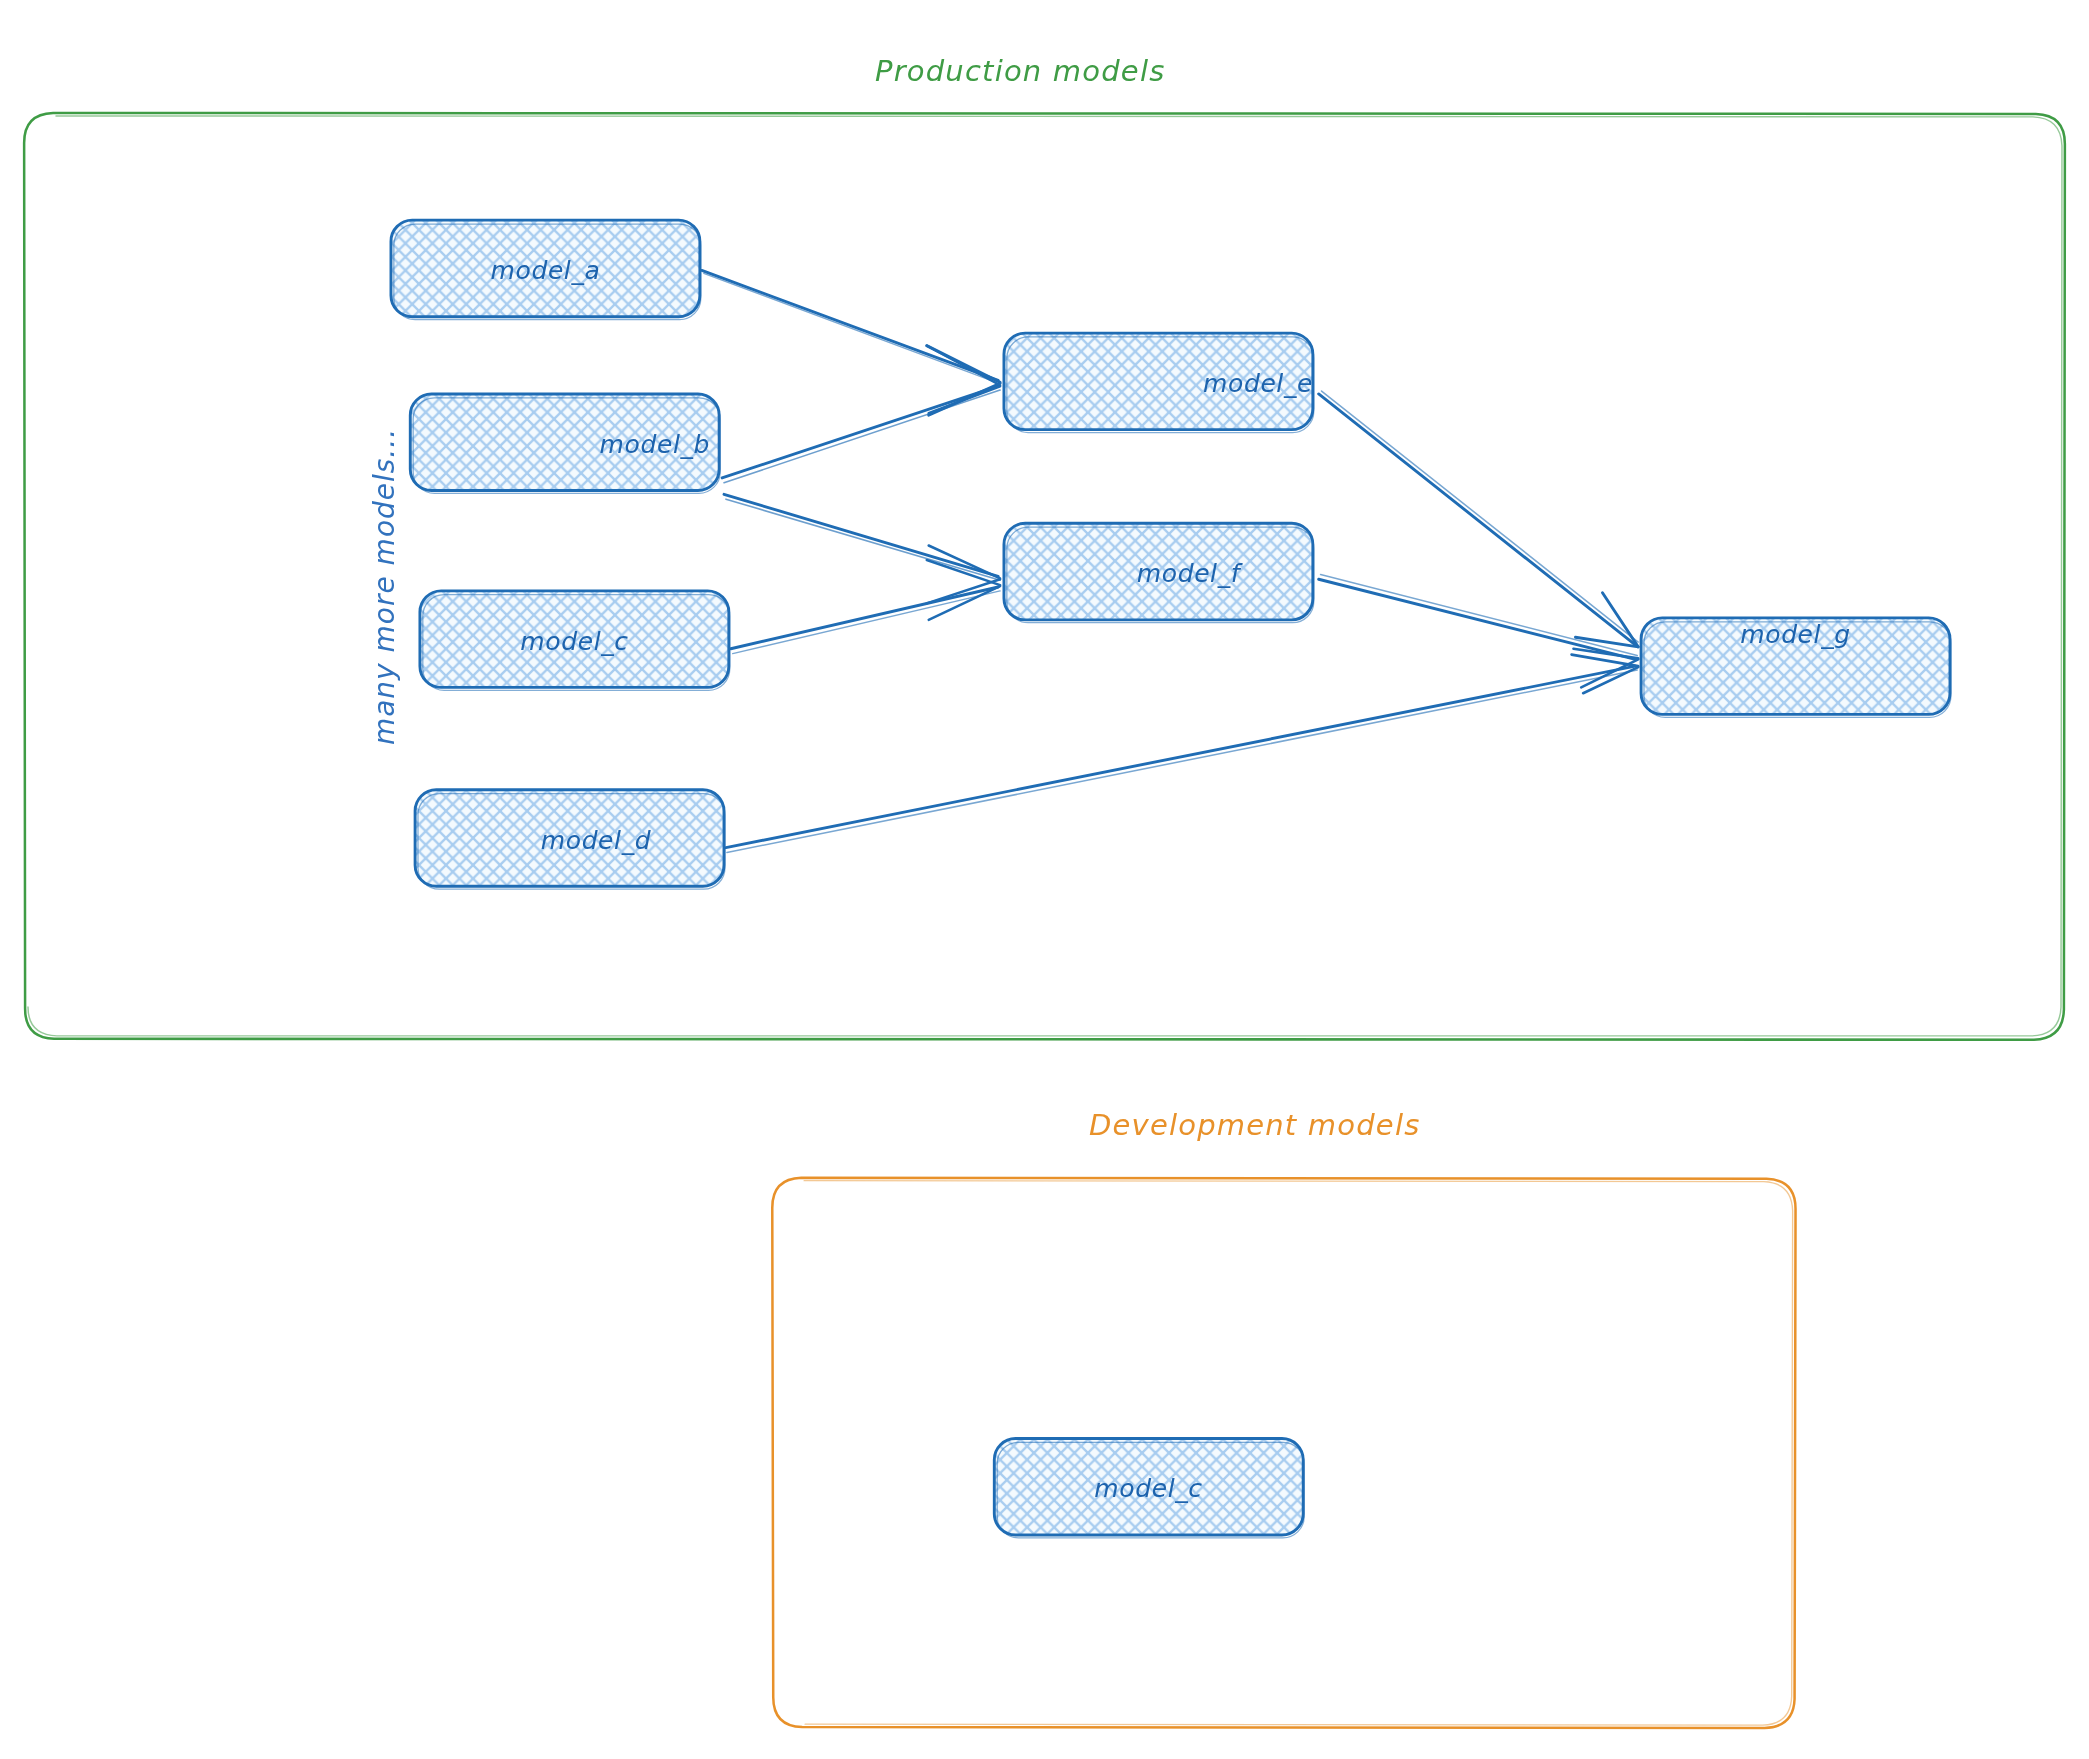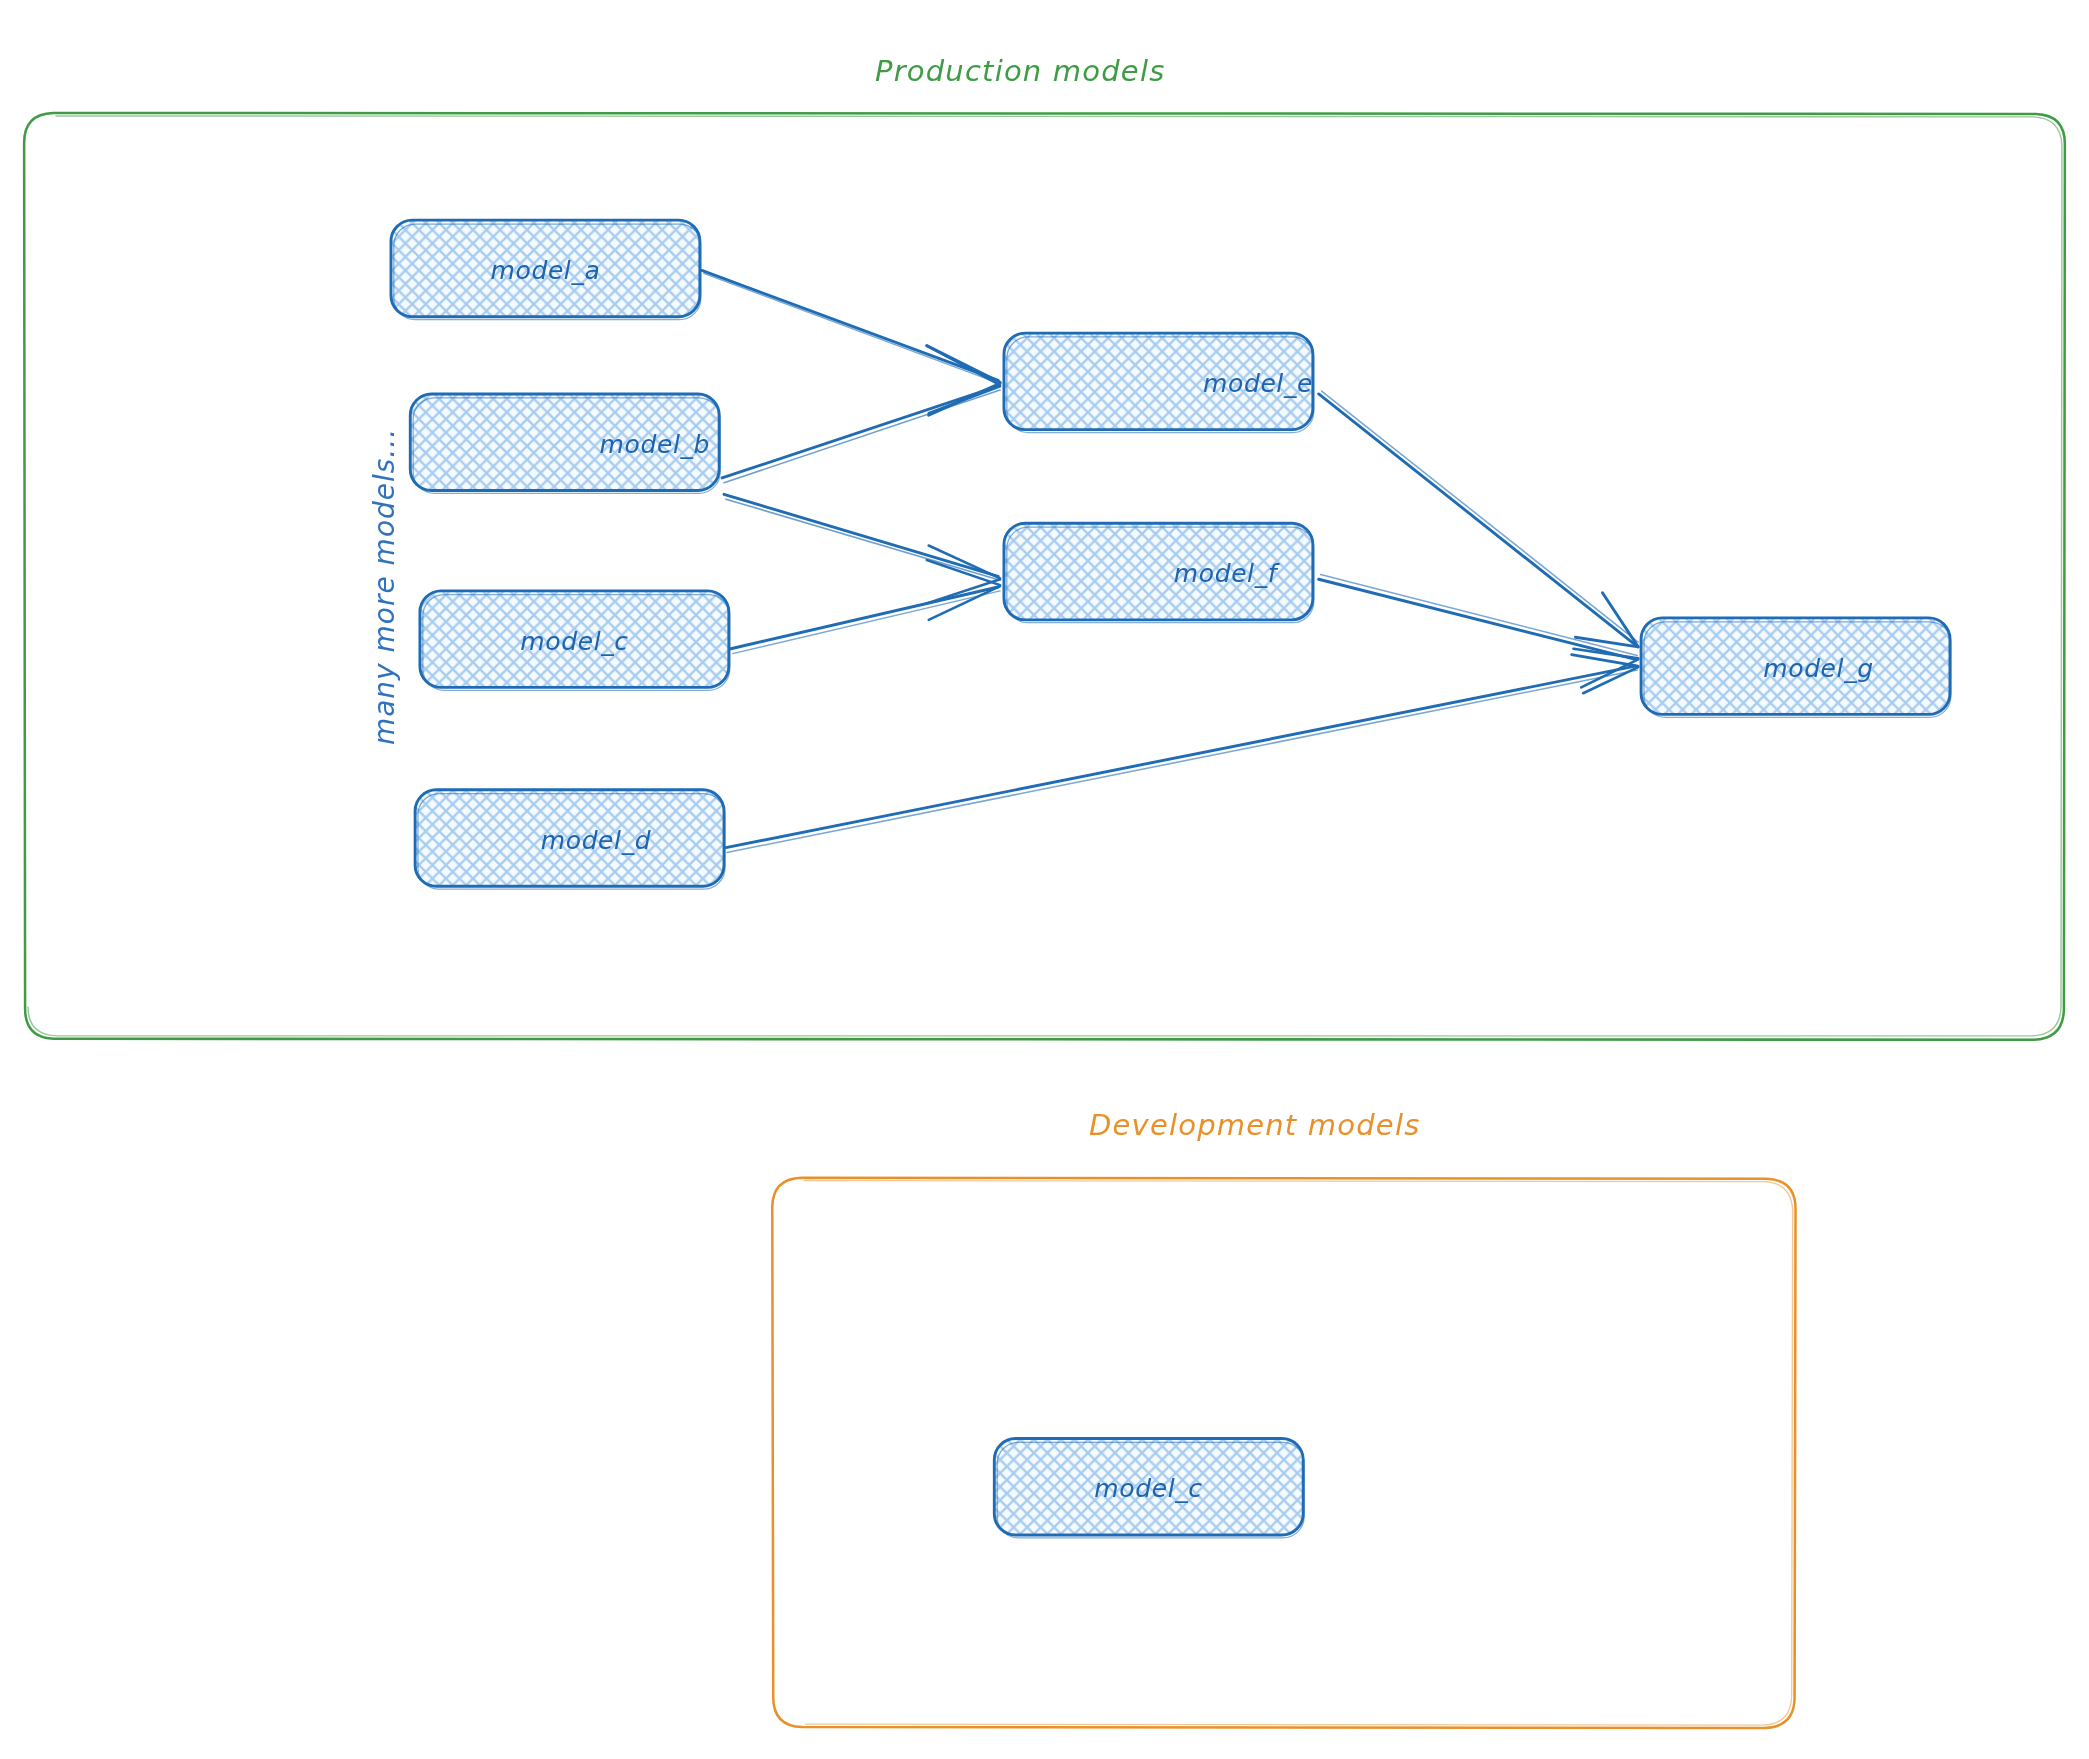--- a/index.html
+++ b/index.html
@@ -198,16 +198,16 @@
 
 <div class="group-title" id="dev-title">Development models</div>
 
 <div id="side-note">many more models...</div>
 
 <div class="node-label" style="left:391px; top:256px; width:309px;">model_a</div>
 <div class="node-label" style="left:401px; top:430px; width:309px;text-align:right;">model_b</div>
 <div class="node-label" style="left:420px; top:627px; width:309px;">model_c</div>
 <div class="node-label" style="left:415px; top:826px; width:362px;">model_d</div>
 <div class="node-label" style="left:1004px; top:369px; width:309px;text-align:right;">model_e</div>
-<div class="node-label" style="left:1004px; top:559px; width:369px;margin-left:37px;">model_f</div>
-<div class="node-label" style="left:1641px; top:654px; width:309px;padding-left:23px;">model_g</div>
+<div class="node-label" style="left:1004px; top:559px; width:369px;">model_f</div>
+<div class="node-label" style="left:1641px; top:620px; width:309px;">model_g</div>
 <div class="node-label" style="left:994px; top:1474px; width:309px;">model_c</div>
 
 
 </body></html>

